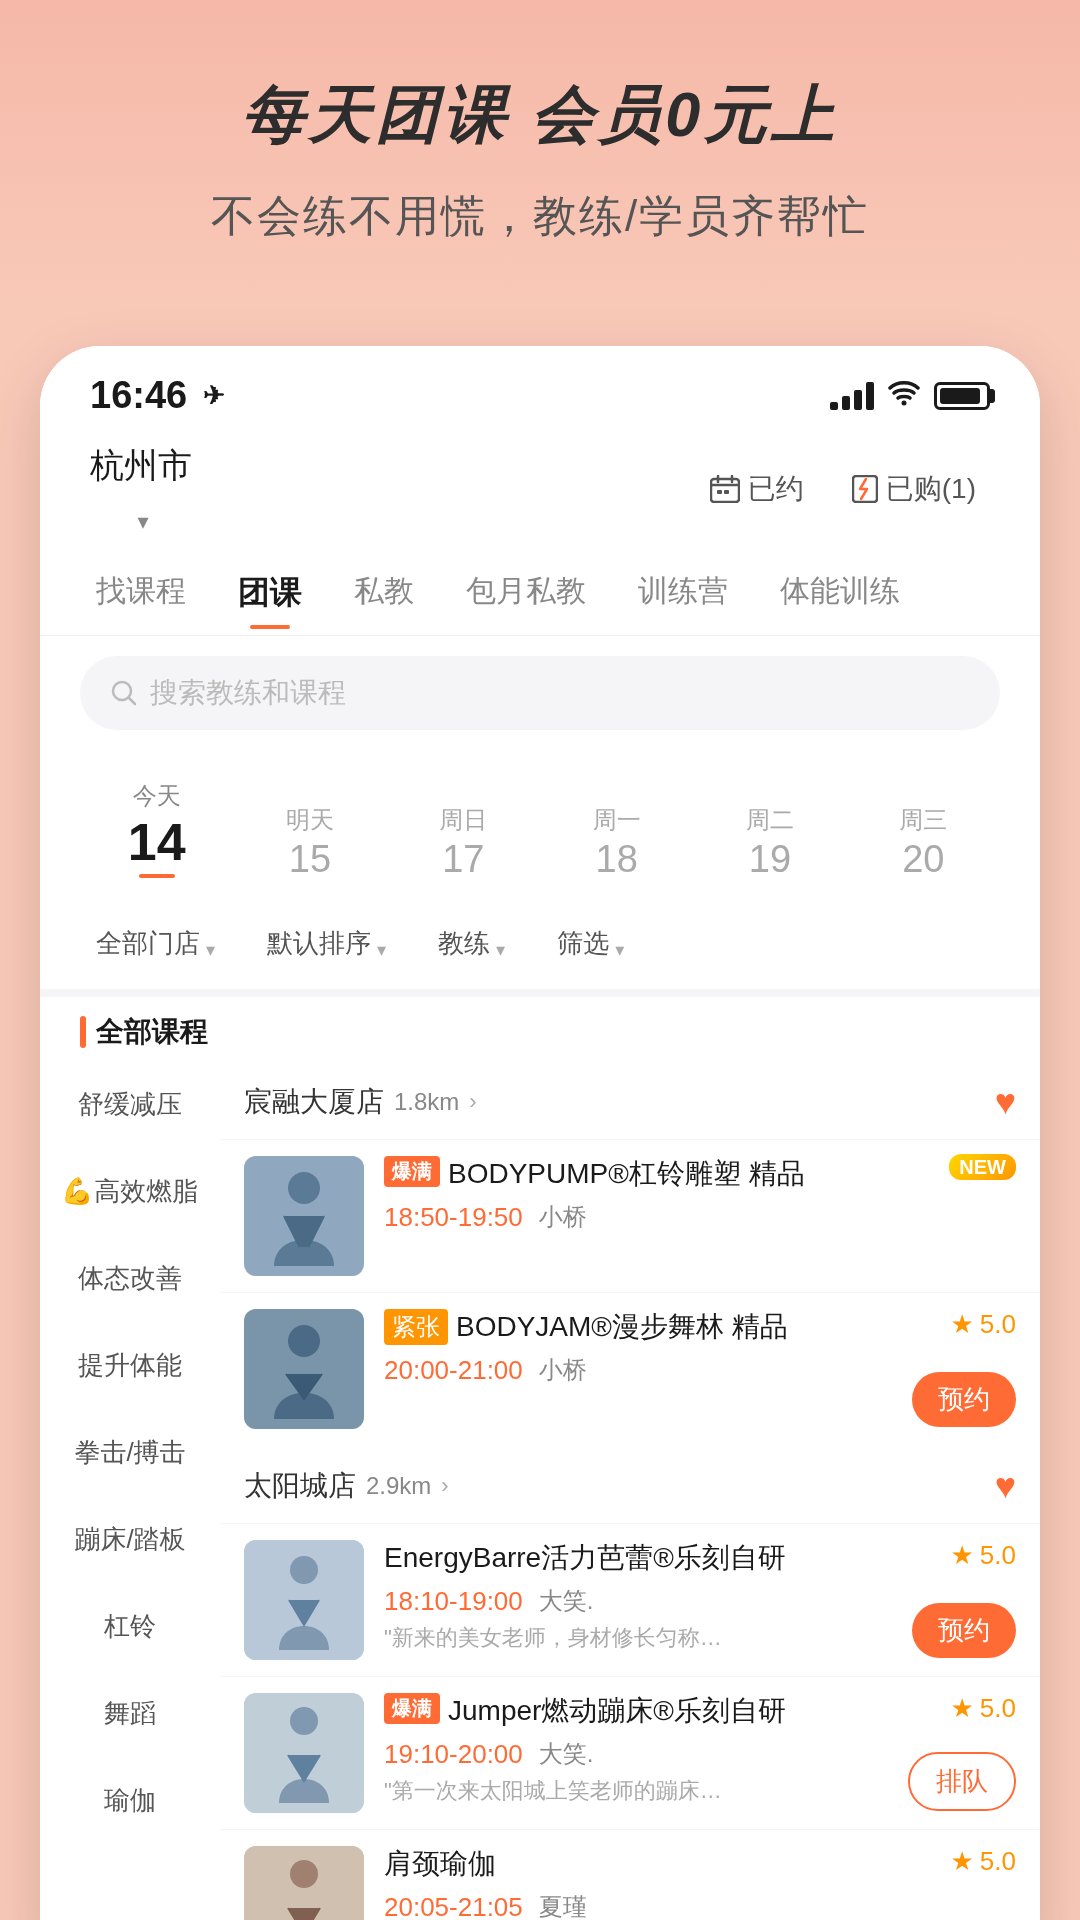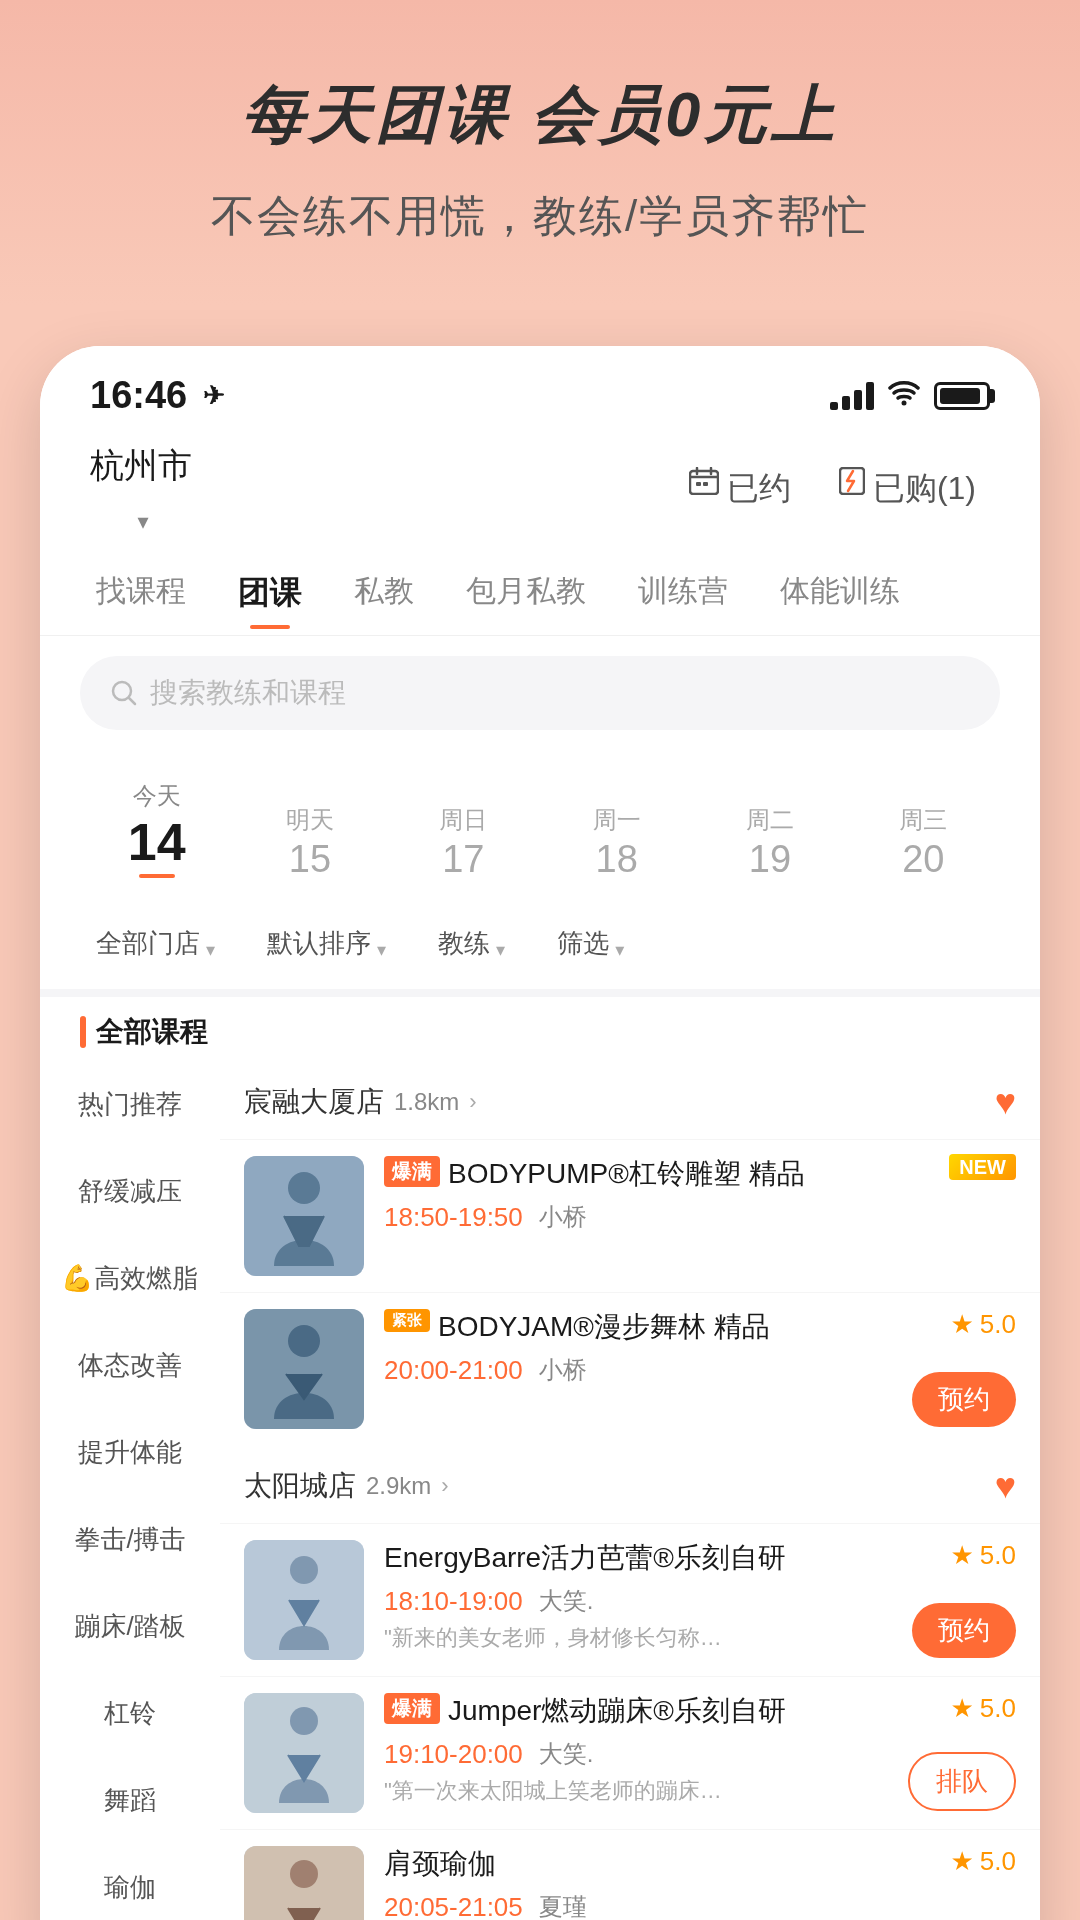--- a/index.html
+++ b/index.html
@@ -141,22 +141,23 @@
     }
 
     .header-actions {
       display: flex;
       gap: 20px;
       align-items: center;
     }
 
     .header-action-btn {
       display: flex;
+      align-items: center;
       gap: 8px;
-      font-size: 32px;
+      font-size: 28px;
       color: #555;
       padding: 8px 14px;
       border-radius: 10px;
     }
 
     
     .nav-tabs {
       display: flex;
       padding: 0 30px;
       gap: 0;
@@ -391,33 +392,33 @@
       font-size: 20px;
       padding: 2px 8px;
       border-radius: 4px;
       white-space: nowrap;
       font-weight: 600;
     }
 
     .tag-tight {
       background: #ff9500;
       color: #fff;
-      font-size: 15px;
+      font-size: 24px;
       padding: 2px 8px;
       border-radius: 4px;
       white-space: nowrap;
-      font-weight: 700;
+      font-weight: 400;
     }
 
     .tag-new {
       background: linear-gradient(135deg, #ffd700, #ff9500);
       color: #fff;
       font-size: 20px;
       padding: 2px 10px;
-      border-radius: 4px;
+      border-radius: 12px;
       white-space: nowrap;
       font-weight: 700;
       text-align: right;
     }
 
     .course-name {
       font-size: 28px;
       color: #1a1a1a;
       font-weight: 500;
       line-height: 1.3;
@@ -651,23 +652,20 @@
 
   <div class="all-courses-label">
     <div class="orange-bar"></div>
     <span>全部课程</span>
   </div>
 
   <div class="main-content">
 
     <div class="category-sidebar">
       <div class="category-item">
-        <span>热门推荐</span>
-      </div>
-      <div class="category-item">
         <span>舒缓减压</span>
       </div>
       <div class="category-item">
         <span>💪高效燃脂</span>
       </div>
       <div class="category-item">
         <span>体态改善</span>
       </div>
       <div class="category-item">
         <span>提升体能</span>

